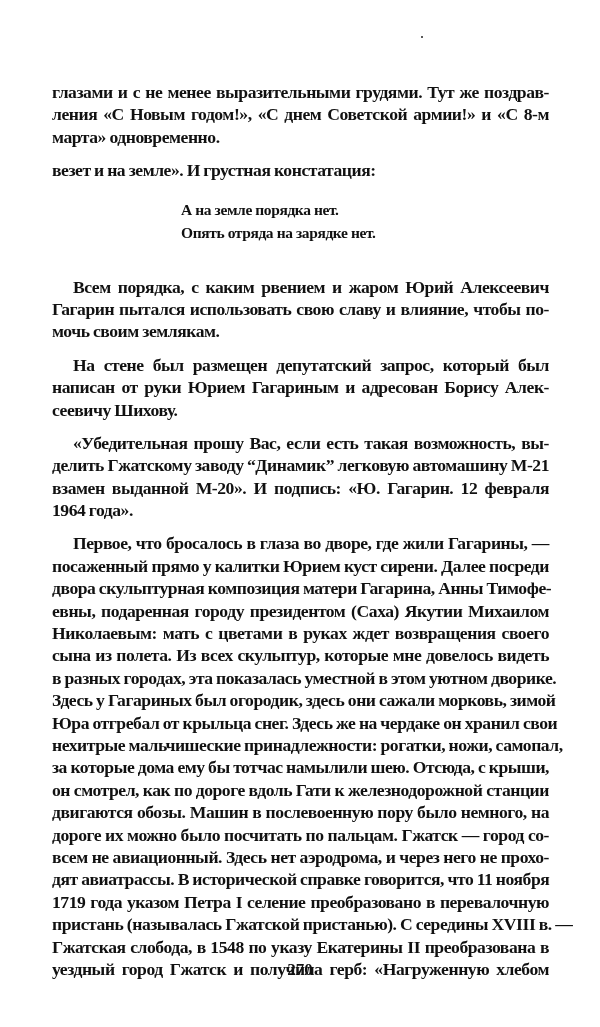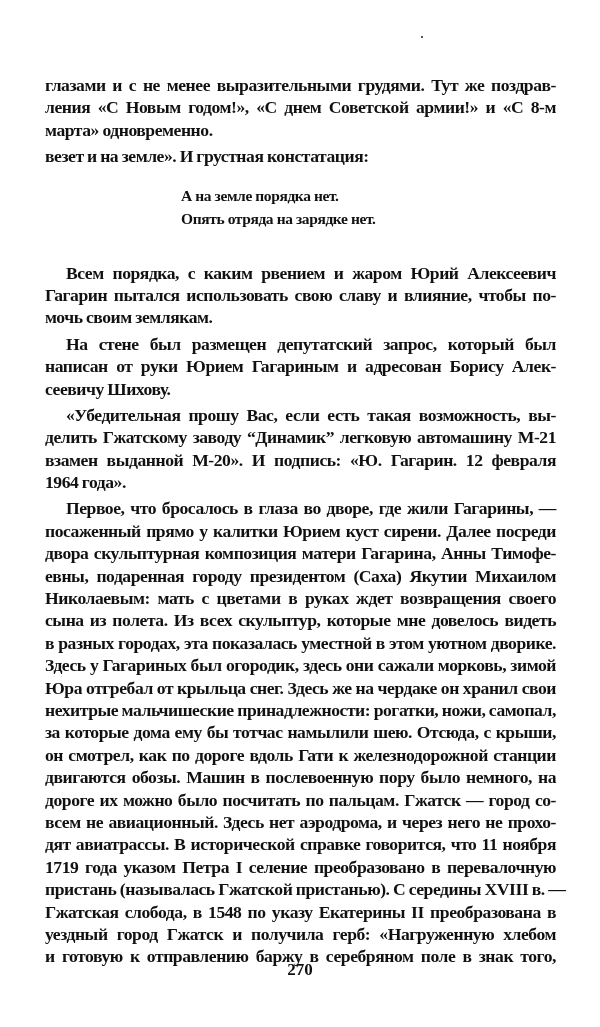--- a/index.html
+++ b/index.html
@@ -1,20 +1,20 @@
 <!DOCTYPE html>
 <html><head>
 <meta charset="utf-8">
 <style>
   html, body { margin: 0; padding: 0; background: #ffffff; }
   body { width: 600px; height: 1027px; position: relative; overflow: hidden;
          font-family: "Liberation Serif", "DejaVu Serif", serif; color: #111; }
   .dot { position: absolute; left: 421px; top: 36px; width: 2px; height: 2px; background: #222; border-radius: 50%; }
   .page { position: absolute; left: 41px; top: 70px; width: 519px; }
-  .p { font-size: 17.6px; line-height: 22.4px; text-align: justify; margin: 4px;
+  .p { font-size: 17.6px; line-height: 22.4px; text-align: justify; margin: 11px;
        font-weight: bold; letter-spacing: -0.45px; word-spacing: -0.5px; }
   .line { display: block; text-align: justify; text-align-last: justify; white-space: nowrap; height: 22.4px; }
   .line.last { text-align-last: left; }
   .indent { padding-left: 21px; }
   .verse { margin: 16px 0 32px 140px; font-size: 15.5px; line-height: 23px; font-weight: bold; letter-spacing: -0.4px; }
   .verse span { display: block; }
   .pagenum { position: absolute; left: 0; width: 600px; top: 960px; text-align: center;
              font-size: 17px; font-weight: bold; }
 </style>
 </head>
@@ -72,17 +72,16 @@
     <span class="line">за которые дома ему бы тотчас намылили шею. Отсюда, с крыши,</span>
     <span class="line">он смотрел, как по дороге вдоль Гати к железнодорожной станции</span>
     <span class="line">двигаются обозы. Машин в послевоенную пору было немного, на</span>
     <span class="line">дороге их можно было посчитать по пальцам. Гжатск — город со-</span>
     <span class="line">всем не авиационный. Здесь нет аэродрома, и через него не прохо-</span>
     <span class="line">дят авиатрассы. В исторической справке говорится, что 11 ноября</span>
     <span class="line">1719 года указом Петра I селение преобразовано в перевалочную</span>
     <span class="line">пристань (называлась Гжатской пристанью). С середины XVIII в. —</span>
     <span class="line">Гжатская слобода, в 1548 по указу Екатерины II преобразована в</span>
     <span class="line">уездный город Гжатск и получила герб: «Нагруженную хлебом</span>
-    <span class="line">и готовую к отправлению баржу в серебряном поле в знак того,</span>
   </p>
 </div>
 
 <div class="pagenum">270</div>
 
 </body></html>

